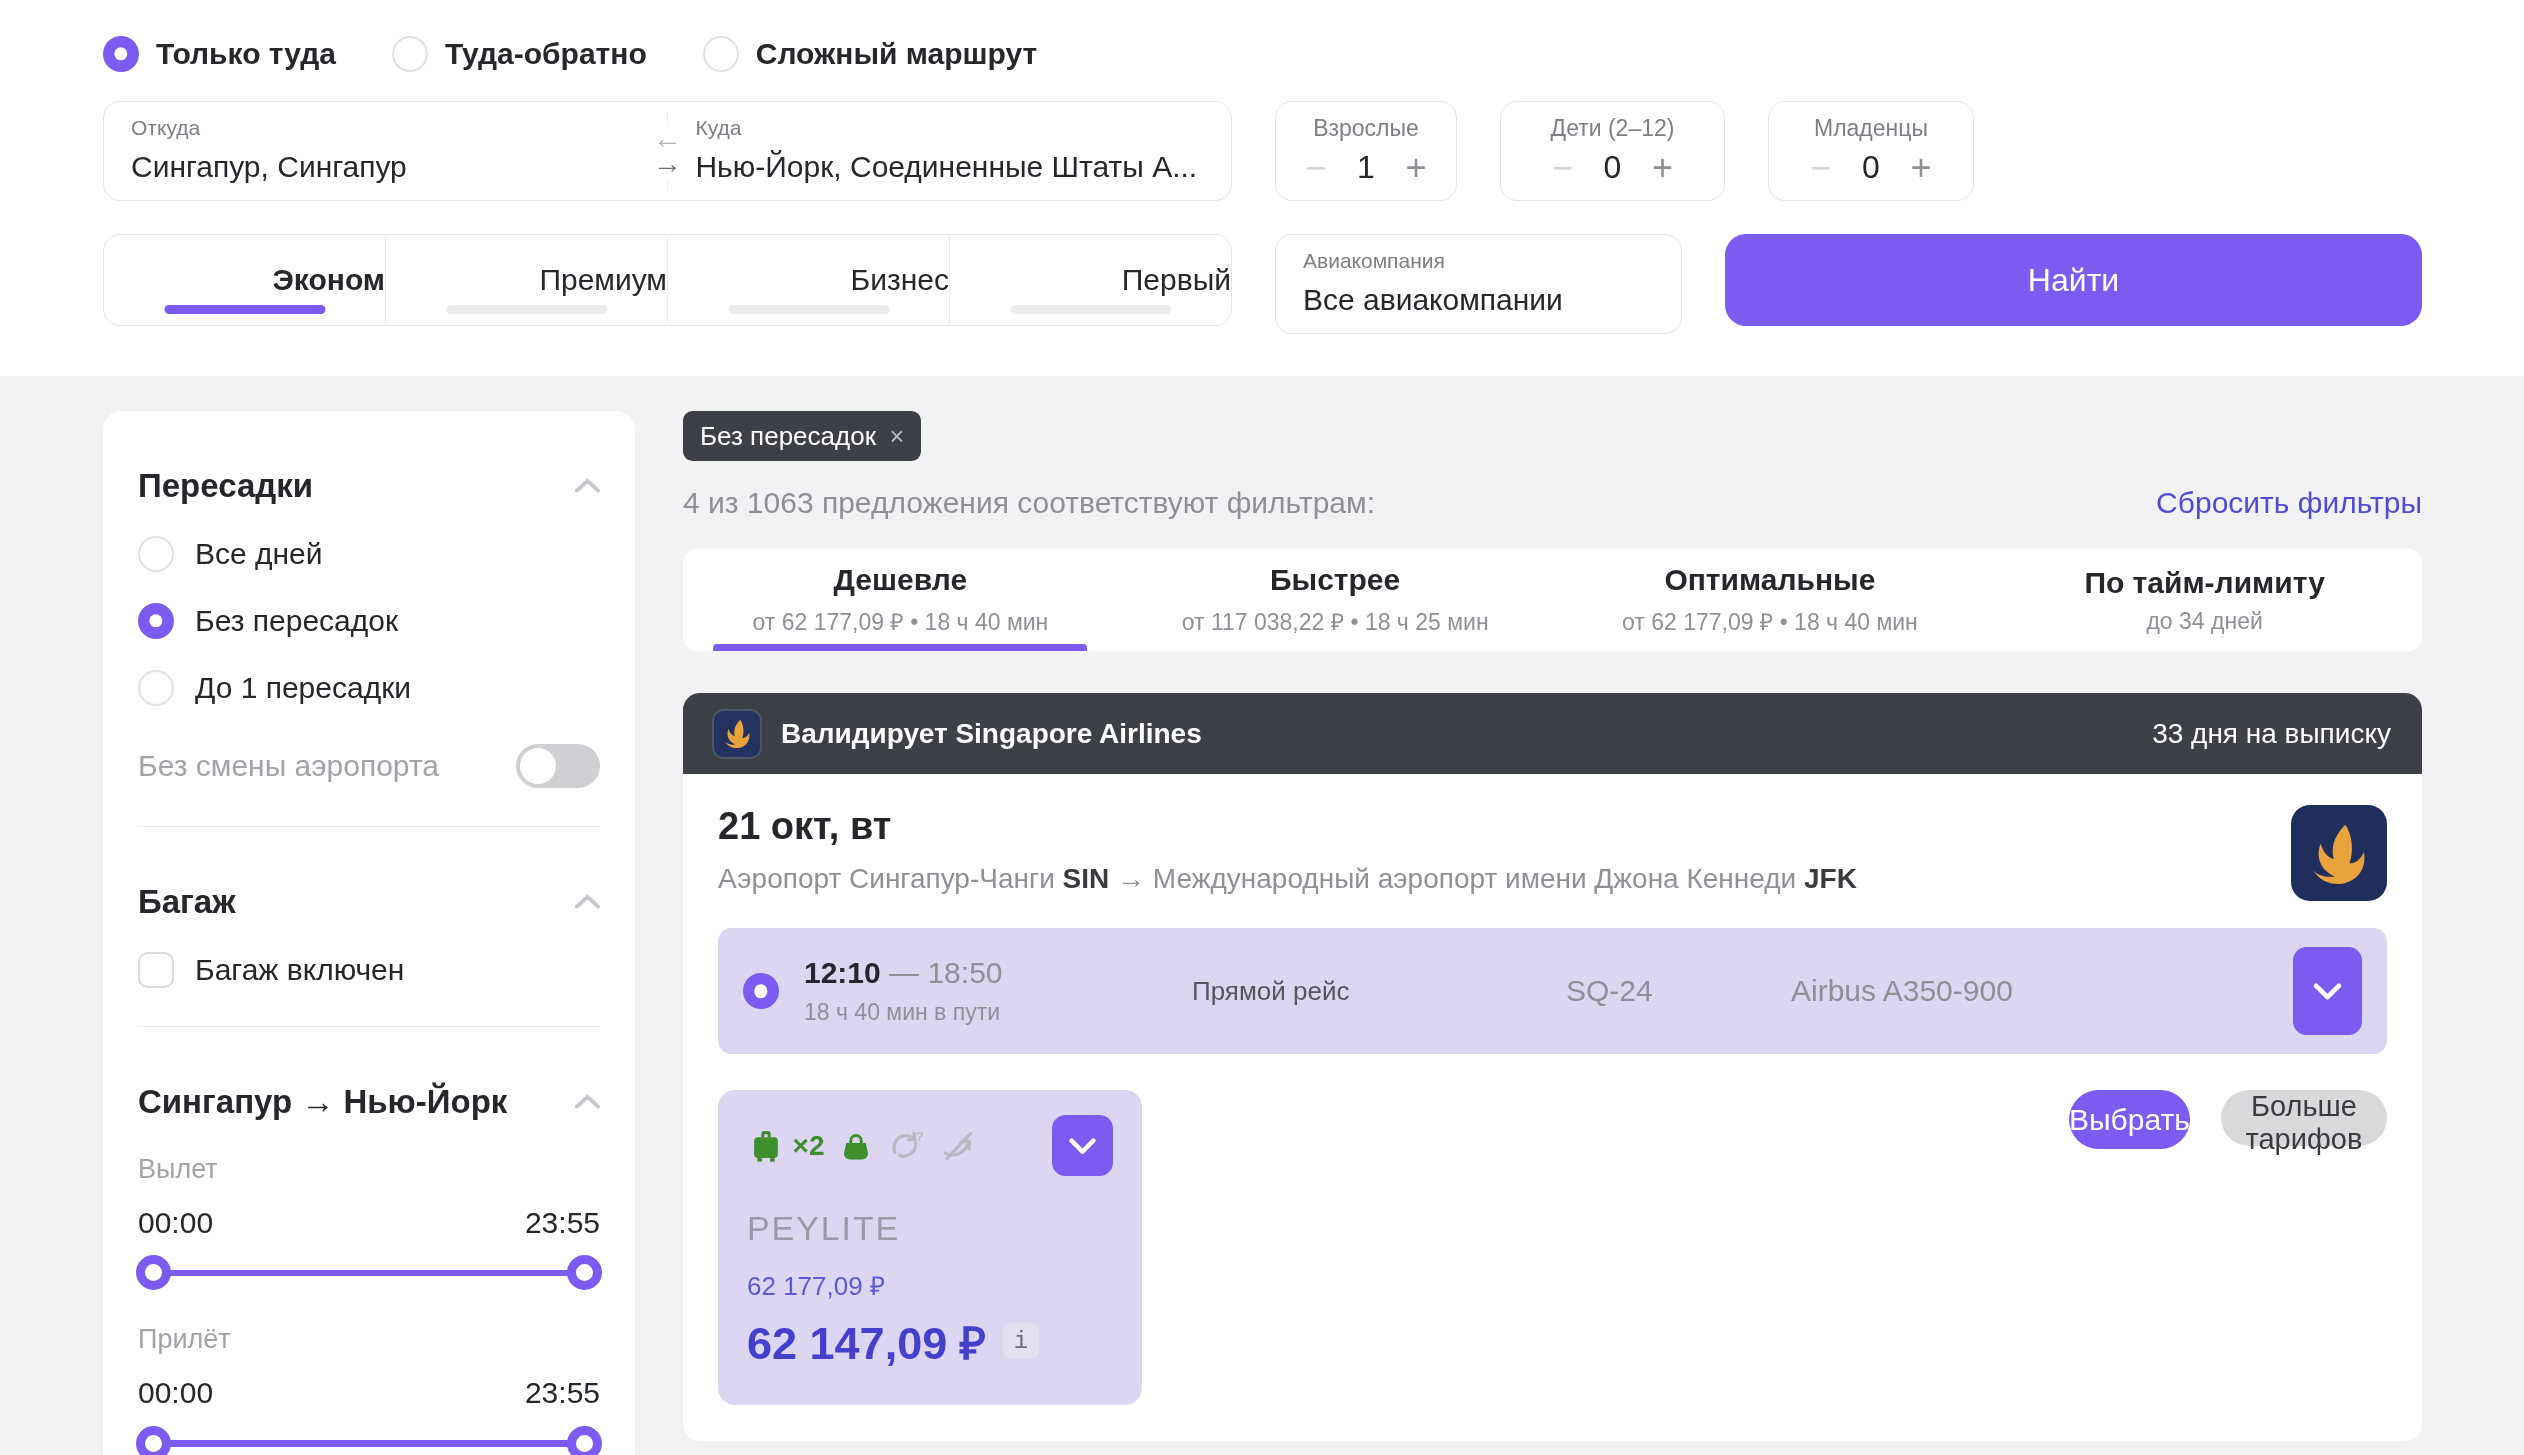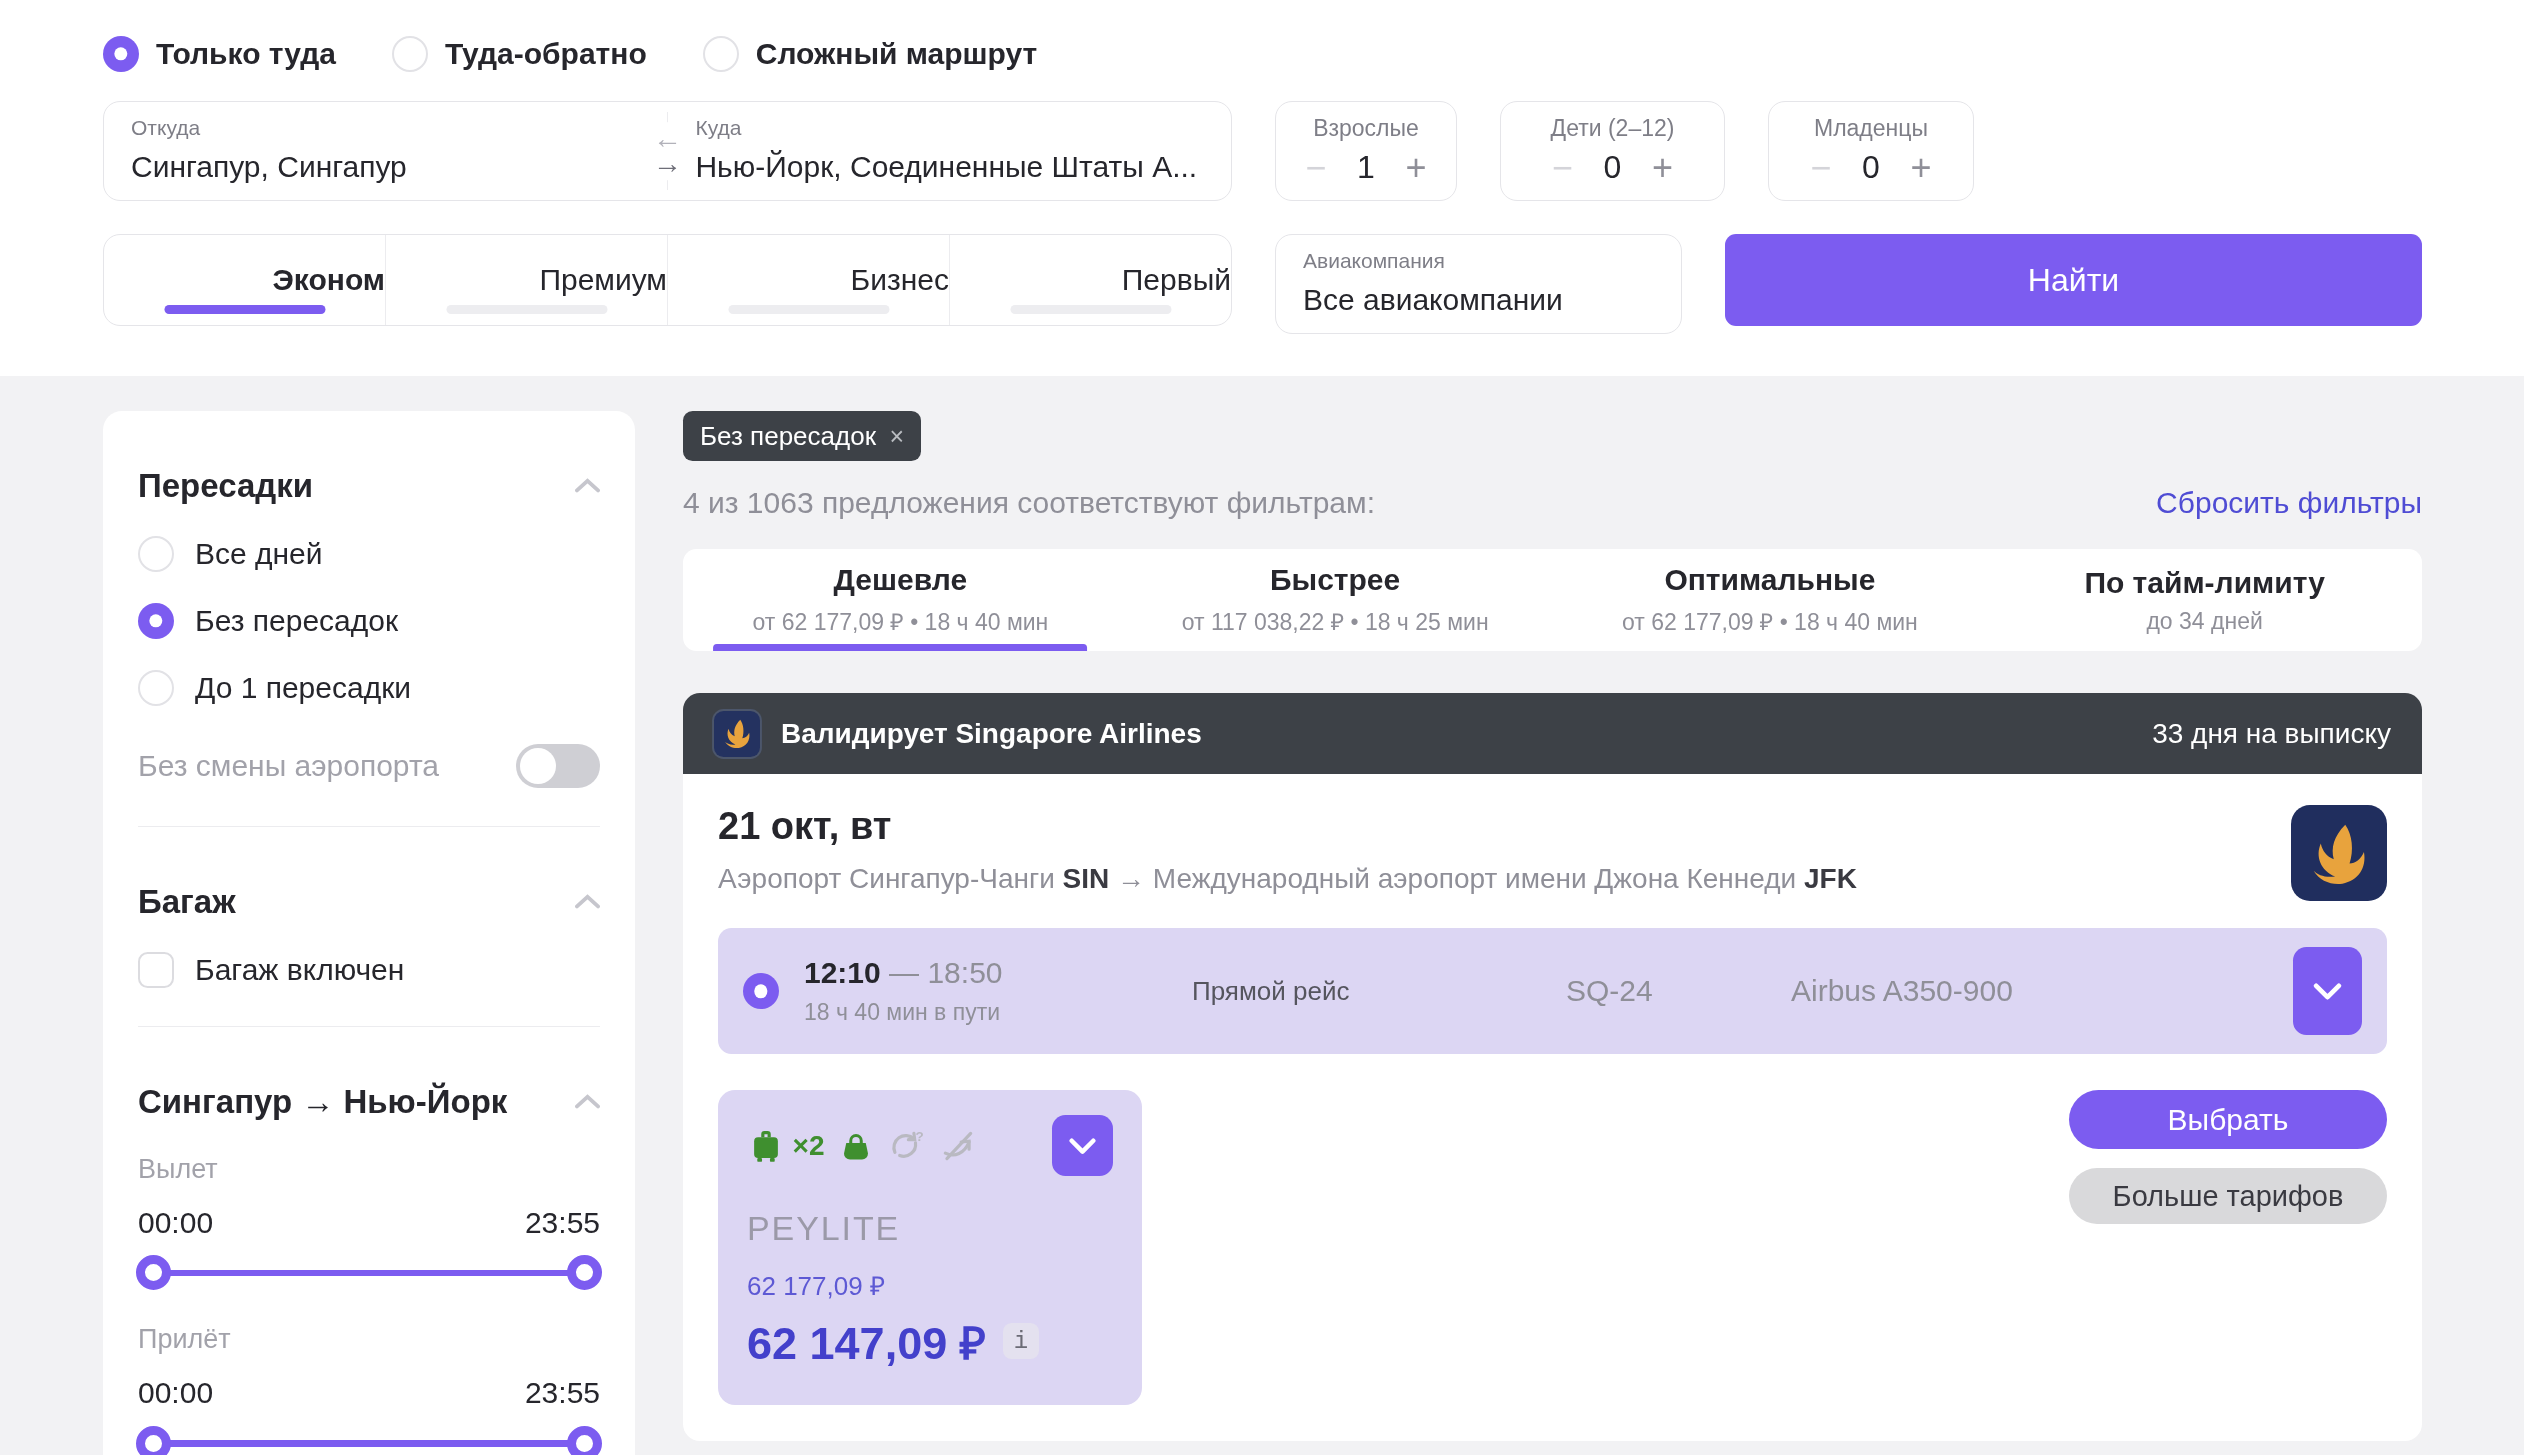--- a/index.html
+++ b/index.html
@@ -48,21 +48,21 @@
                 background:#fff; display:flex; overflow:hidden; }
   .class-tab { flex:1; position:relative; display:flex; align-items:center; justify-content:flex-end;
                font-size:30px; color:#26262c; cursor:pointer; }
   .class-tab + .class-tab { border-left:1.9px solid #ececef; }
   .class-tab .bar { position:absolute; bottom:11.5px; left:50%; transform:translateX(-50%);
                     width:161px; height:8.6px; border-radius:4.8px; background:#ededf0; }
   .class-tab.active .bar { background:#7c5cf0; }
   .class-tab.active { font-weight:700; }
 
   .airline-box { width:407px; }
-  .find-btn { flex:1; height:92px; border:none; border-radius:11px; background:#7c5cf0;
+  .find-btn { flex:1; height:92px; border:none; border-radius:21px; background:#7c5cf0;
               color:#fff; font-size:32px; font-family:inherit; cursor:pointer; }
 
   
   .content { display:flex; gap:48px; padding:35px 103px 0; align-items:flex-start; }
 
   
   .sidebar { width:532px; flex:0 0 auto; }
   .side-card { background:#fff; border-radius:19px; padding:0 35px; }
   .side-section { padding:36px 0 38px; }
   .side-section + .side-section { border-top:1.9px solid #ececef; }
@@ -142,21 +142,21 @@
   .bag-count { font-size:28px; font-weight:700; color:#3f8f2f; margin-left:-5.8px; }
   .fare-icons .spacer { flex:1; }
   .chev-btn.sm { width:61px; height:61px; }
   .fare-name { margin-top:33px; font-size:34px; color:#9b99a8; letter-spacing:1.9px; }
   .fare-old { margin-top:19px; font-size:26px; color:#5d59d4; }
   .fare-price-row { margin-top:7.7px; display:flex; align-items:center; gap:17px; }
   .fare-price { font-size:45px; font-weight:700; color:#4340cb; }
   .info-badge { width:36px; height:36px; border-radius:8.6px; background:#e4e1ef; color:#6b6b75;
                 font-size:24px; font-family:"Liberation Mono", monospace; display:flex;
                 align-items:center; justify-content:center; cursor:pointer; }
-  .cta-col { width:318px; display:flex; flex-direction:column; gap:19px; }
+  .cta-col { width:318px; display:flex; flex-direction:row; gap:31px; }
   .btn-select { height:59px; border:none; border-radius:30px; background:#7c5cf0; color:#fff;
                 font-size:30px; font-family:inherit; cursor:pointer; }
   .btn-more { height:56px; border:none; border-radius:28px; background:#d9d9db; color:#3a3a41;
               font-size:29px; font-family:inherit; cursor:pointer; }
 
   svg { display:block; }
 </style>
 </head>
 <body>
 

